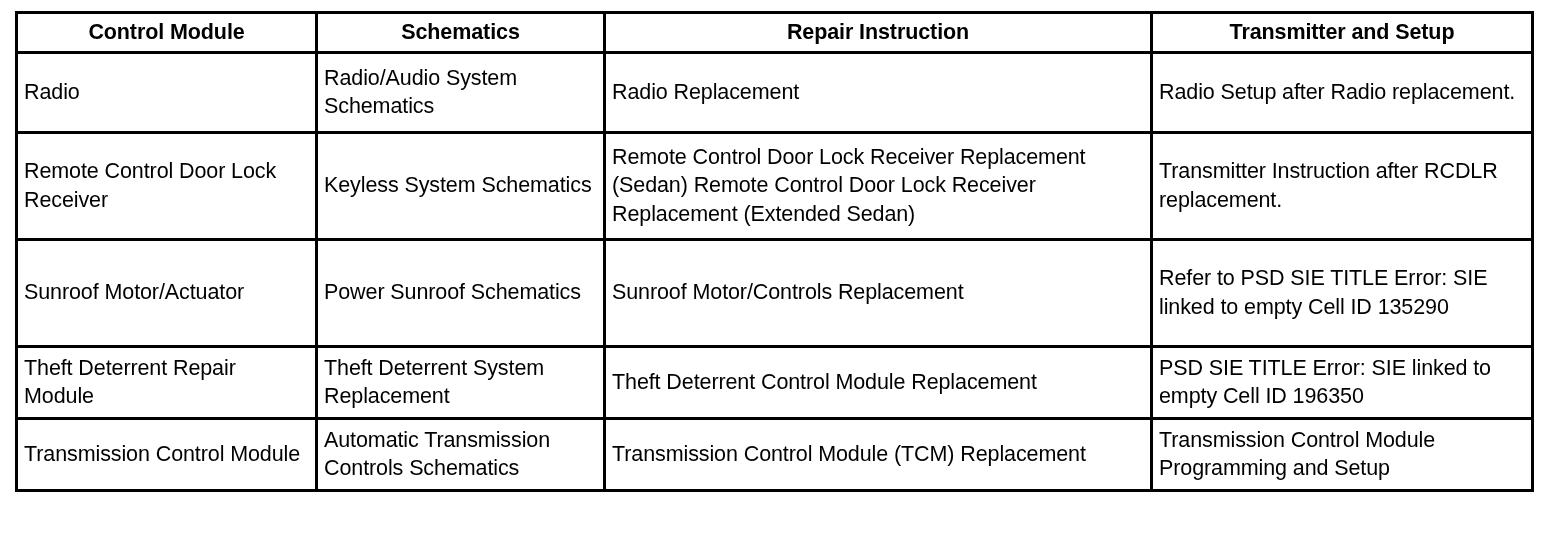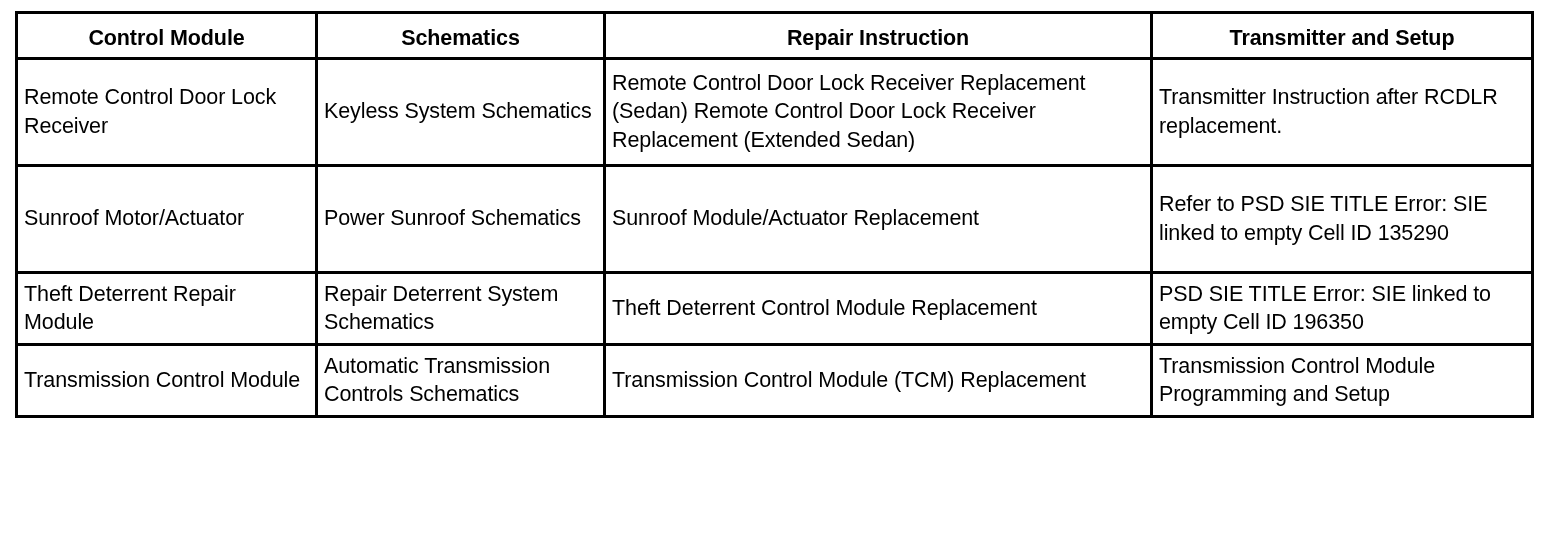--- a/index.html
+++ b/index.html
@@ -37,21 +37,21 @@
     font-size: 21.5px;
     line-height: 1.32;
     letter-spacing: -0.1px;
     background: #ffffff;
   }
 
   table.repair-table th {
     font-weight: bold;
     text-align: center;
     height: 30px;
-    padding-top: 9px;
+    padding-top: 3px;
     padding-bottom: 4px;
   }
 
   table.repair-table td {
     text-align: left;
   }
 
   
   col.c-module      { width: 300px; }
   col.c-schematic   { width: 288px; }
@@ -81,35 +81,41 @@
     </colgroup>
     <thead>
       <tr class="r-head">
         <th>Control Module</th>
         <th>Schematics</th>
         <th>Repair Instruction</th>
         <th>Transmitter and Setup</th>
       </tr>
     </thead>
     <tbody>
+      <tr class="h-3">
+        <td class="cell-text">Radio</td>
+        <td class="cell-text">Radio/Audio System Schematics</td>
+        <td class="cell-text">Radio Replacement</td>
+        <td class="cell-text">Radio Setup after Radio replacement.</td>
+      </tr>
       <tr class="h-4">
         <td class="cell-text">Remote Control Door Lock Receiver</td>
         <td class="cell-text">Keyless System Schematics</td>
         <td class="cell-text">Remote Control Door Lock Receiver Replacement (Sedan) Remote Control Door Lock Receiver Replacement (Extended Sedan)</td>
         <td class="cell-text">Transmitter Instruction after RCDLR replacement.</td>
       </tr>
       <tr class="h-4">
         <td class="cell-text">Sunroof Motor/Actuator</td>
         <td class="cell-text">Power Sunroof Schematics</td>
-        <td class="cell-text">Sunroof Module/Actuator Replacement</td>
+        <td class="cell-text">Sunroof Motor/Controls Replacement</td>
         <td class="cell-text">Refer to PSD SIE TITLE Error: SIE linked to empty Cell ID 135290</td>
       </tr>
       <tr class="h-5">
         <td class="cell-text">Theft Deterrent Repair Module</td>
-        <td class="cell-text">Repair Deterrent System Schematics</td>
+        <td class="cell-text">Theft Deterrent System Replacement</td>
         <td class="cell-text">Theft Deterrent Control Module Replacement</td>
         <td class="cell-text">PSD SIE TITLE Error: SIE linked to empty Cell ID 196350</td>
       </tr>
       <tr class="h-6">
         <td class="cell-text">Transmission Control Module</td>
         <td class="cell-text">Automatic Transmission Controls Schematics</td>
         <td class="cell-text">Transmission Control Module (TCM) Replacement</td>
         <td class="cell-text">Transmission Control Module Programming and Setup</td>
       </tr>
     </tbody>

